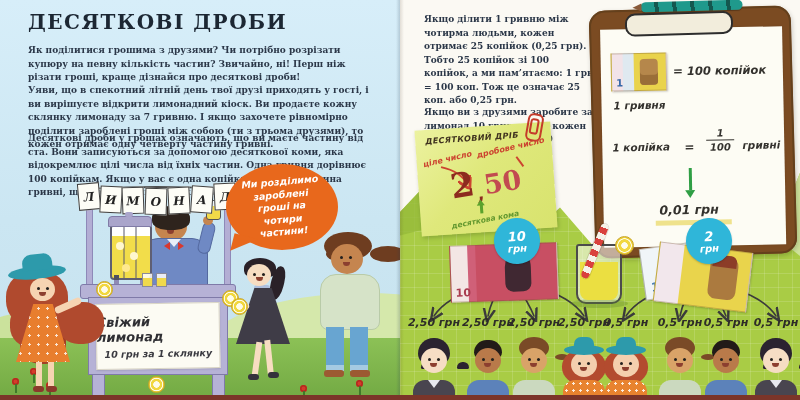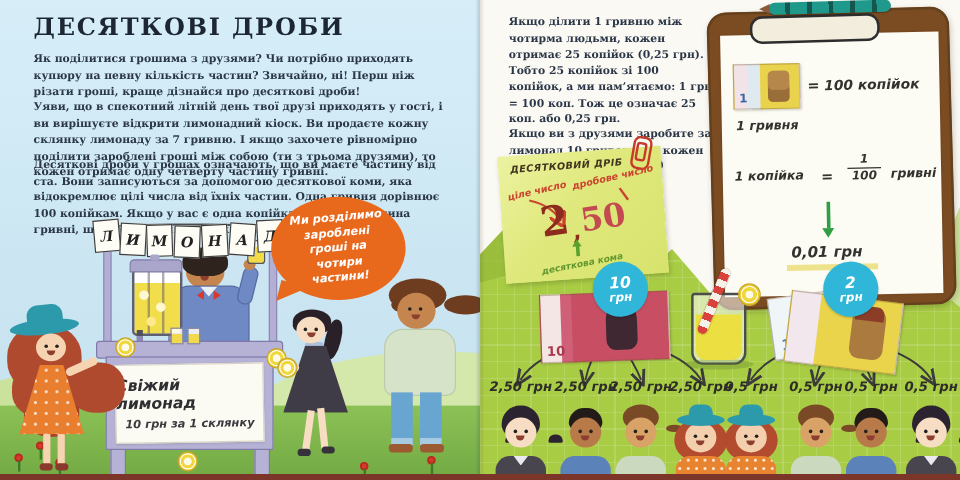--- a/index.html
+++ b/index.html
@@ -216,21 +216,21 @@
   .spine{position:absolute;left:396px;top:0;width:8px;height:400px;background:linear-gradient(90deg,rgba(40,60,80,0) 0%,rgba(40,60,80,.18) 45%,rgba(60,40,20,.12) 55%,rgba(0,0,0,0) 100%);z-index:9;}
   .foot{position:absolute;left:0;bottom:0;width:800px;height:5px;background:#7b3529;z-index:10;}
 </style>
 </head>
 <body>
 
 <div class="book">
 
   <section class="page left">
     <h1 class="title">ДЕСЯТКОВІ ДРОБИ</h1>
-    <p class="body p1">Як поділитися грошима з друзями? Чи потрібно приходять купюру на певну кількість частин? Звичайно, ні! Перш ніж різати гроші, краще дізнайся про десяткові дроби!</p>
+    <p class="body p1">Як поділитися грошима з друзями? Чи потрібно розрізати купюру на певну кількість частин? Звичайно, ні! Перш ніж різати гроші, краще дізнайся про десяткові дроби!</p>
     <p class="body p2">Уяви, що в спекотний літній день твої друзі приходять у гості, і ви вирішуєте відкрити лимонадний кіоск. Ви продаєте кожну склянку лимонаду за 7 гривню. І якщо захочете рівномірно поділити зароблені гроші між собою (ти з трьома друзями), то кожен отримає одну четверту частину гривні.</p>
     <p class="body p3">Десяткові дроби у грошах означають, що ви маєте частину від ста. Вони записуються за допомогою десяткової коми, яка відокремлює цілі числа від їхніх частин. Одна гривня дорівнює 100 копійкам. Якщо у вас є одна копійка, це 1/100 частина гривні, що можна записати як десятковий дріб 0,01 грн.</p>
 
     <div class="hill h1"></div>
     <div class="hill h2"></div>
     <div class="grassL"></div>
 
     <div class="pole pl"></div>
     <div class="pole pr"></div>
 

